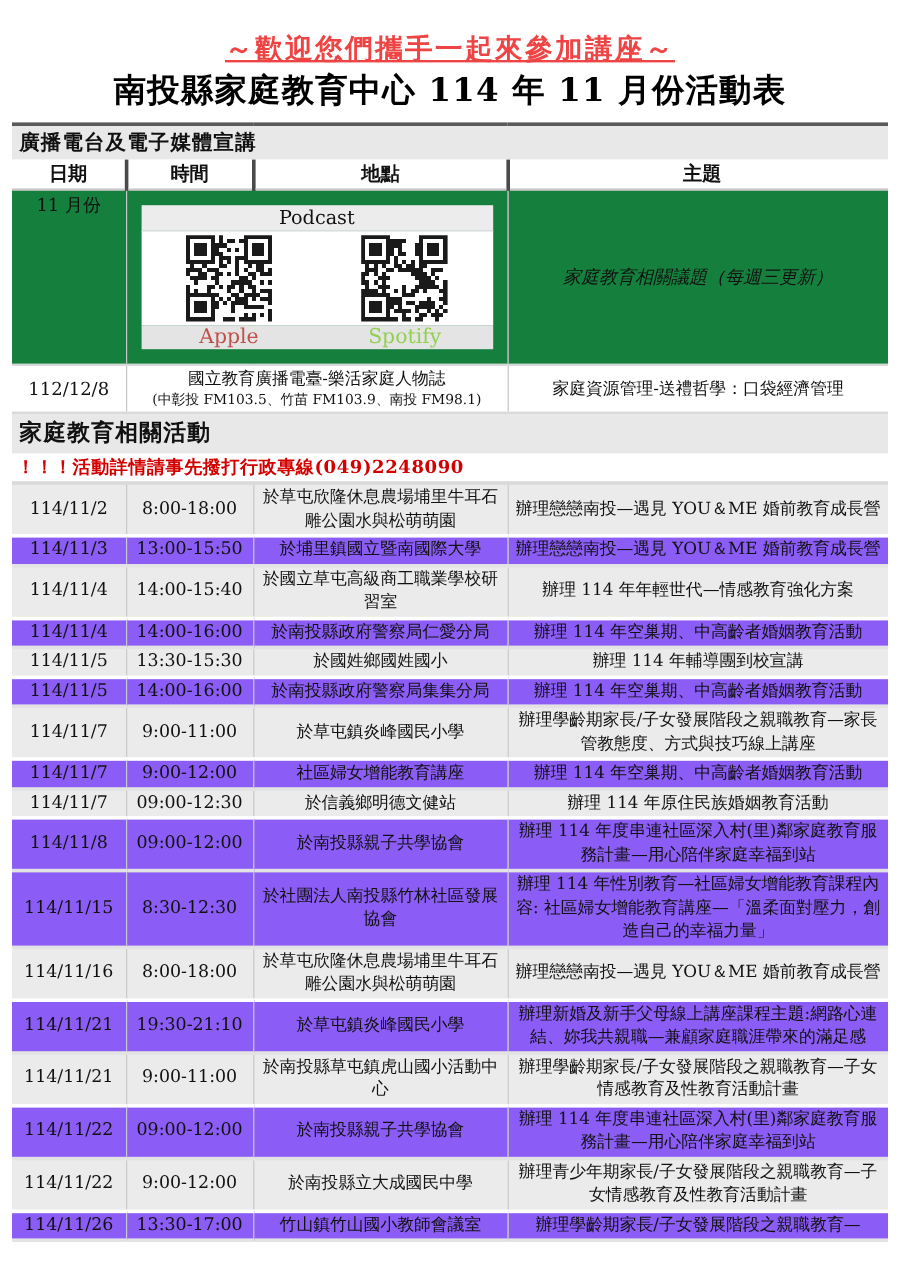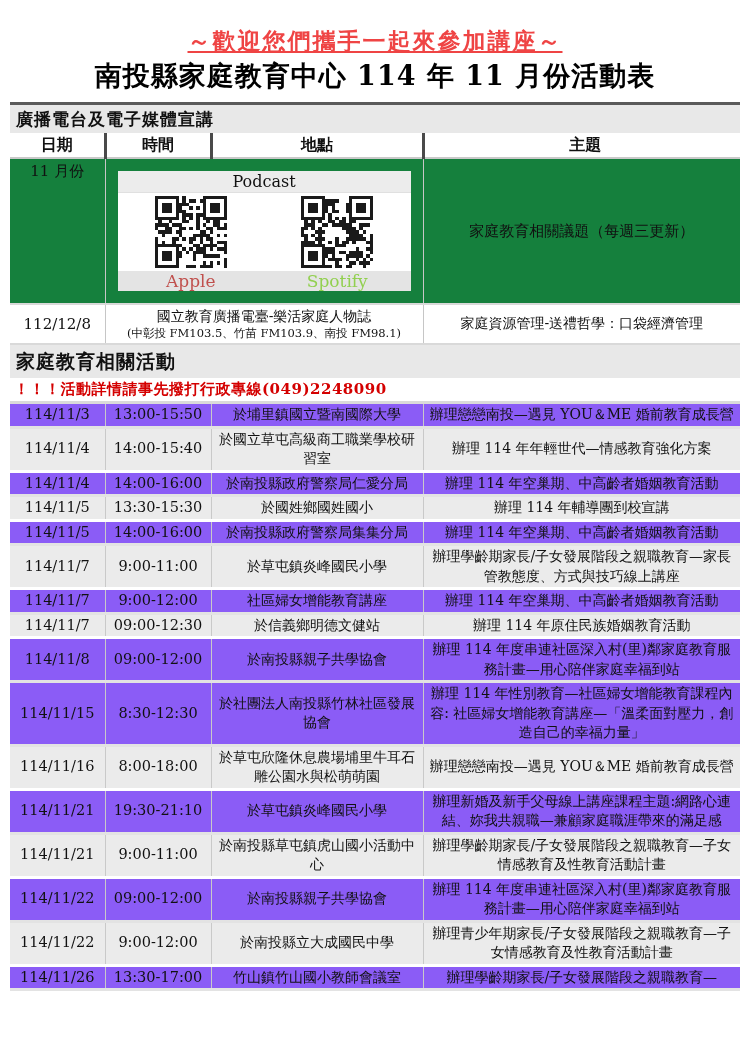--- a/index.html
+++ b/index.html
@@ -43,21 +43,21 @@
   td.pod-date{vertical-align:top;text-align:center;font-size:15px;padding-top:3px;
     border-right:1px solid #c6c6c6;}
   td.pod-cell{padding:12px;border-right:1px solid #c6c6c6;}
   .pod-band{background:#ececec;text-align:center;font-size:16px;line-height:21px;}
   .qr-area{background:#ffffff;display:flex;justify-content:space-around;align-items:center;
     padding:3px 0;border-top:1px solid #e0e0e0;}
   .qr-half{width:50%;display:flex;justify-content:center;}
   .qr-box{width:72px;height:72px;}
   .label-row{display:flex;background:#e4e4e4;}
   .label-half{width:50%;text-align:center;font-size:17px;line-height:20px;font-weight:normal;}
-  td.pod-topic{text-align:center;font-size:15px;}
+  td.pod-topic{text-align:center;font-size:15px;font-style:italic;}
   
   tr.radio-row td{background:#ffffff;border-bottom:2px solid #d9d9d9;}
   td.radio-date{text-align:center;font-size:15px;border-right:1px solid #c6c6c6;}
   td.radio-loc{text-align:center;border-right:1px solid #c6c6c6;padding:2px 0;}
   .radio-station{font-size:14px;line-height:19px;}
   .radio-freq{font-size:11.5px;line-height:15px;}
   td.radio-topic{text-align:center;font-size:14px;}
   
   tr.notice-row td{
     background:#fff;color:#d40000;font-weight:bold;font-size:15px;line-height:20px;
@@ -611,20 +611,26 @@
   <tr class="section-bar2">
     <td colspan="4">家庭教育相關活動</td>
   </tr>
 
   <tr class="notice-row">
     <td colspan="4">！！！活動詳情請事先撥打行政專線(049)2248090</td>
   </tr>
 
   </tbody>
     <tbody>
+      <tr class="data-row shaded">
+        <td class="cell-date">114/11/2</td>
+        <td class="cell-time">8:00-18:00</td>
+        <td class="cell-location">於草屯欣隆休息農場埔里牛耳石雕公園水與松萌萌園</td>
+        <td class="cell-topic">辦理戀戀南投—遇見 YOU＆ME 婚前教育成長營</td>
+      </tr>
       <tr class="data-row">
         <td class="cell-date">114/11/3</td>
         <td class="cell-time">13:00-15:50</td>
         <td class="cell-location">於埔里鎮國立暨南國際大學</td>
         <td class="cell-topic">辦理戀戀南投—遇見 YOU＆ME 婚前教育成長營</td>
       </tr>
       <tr class="data-row shaded">
         <td class="cell-date">114/11/4</td>
         <td class="cell-time">14:00-15:40</td>
         <td class="cell-location">於國立草屯高級商工職業學校研習室</td>

